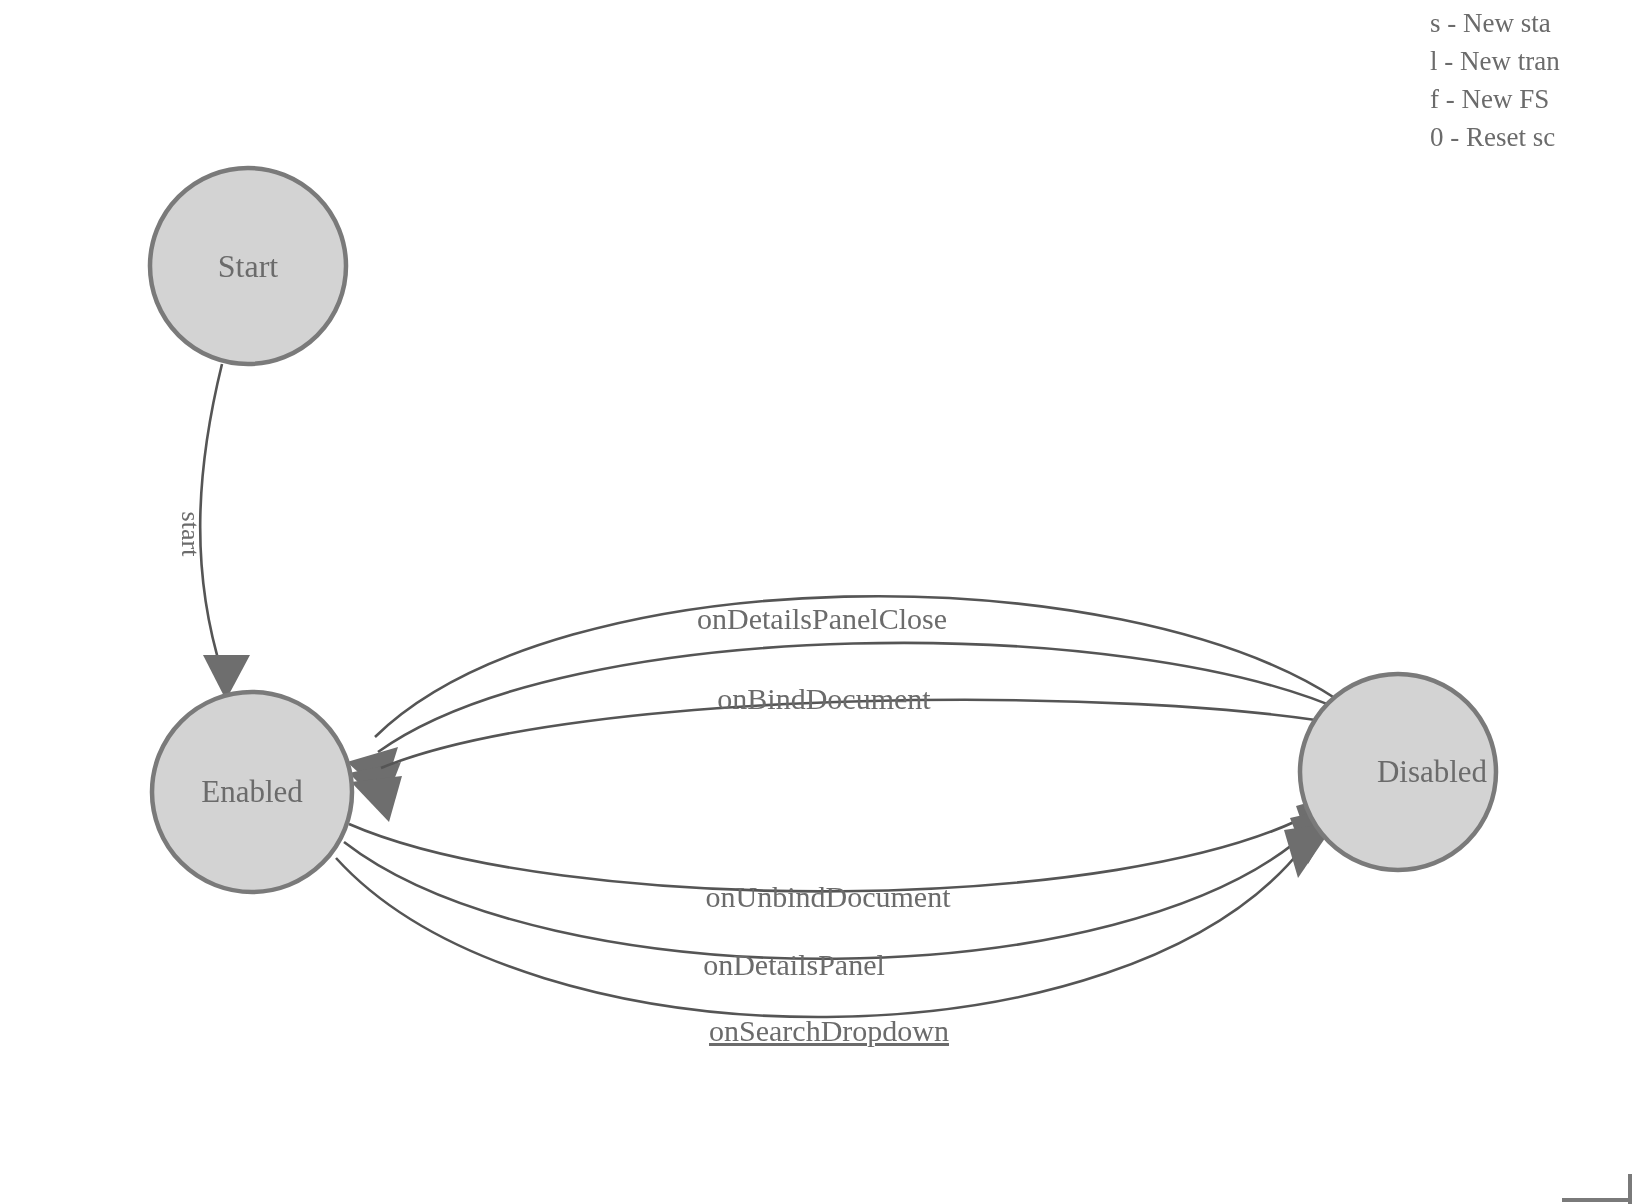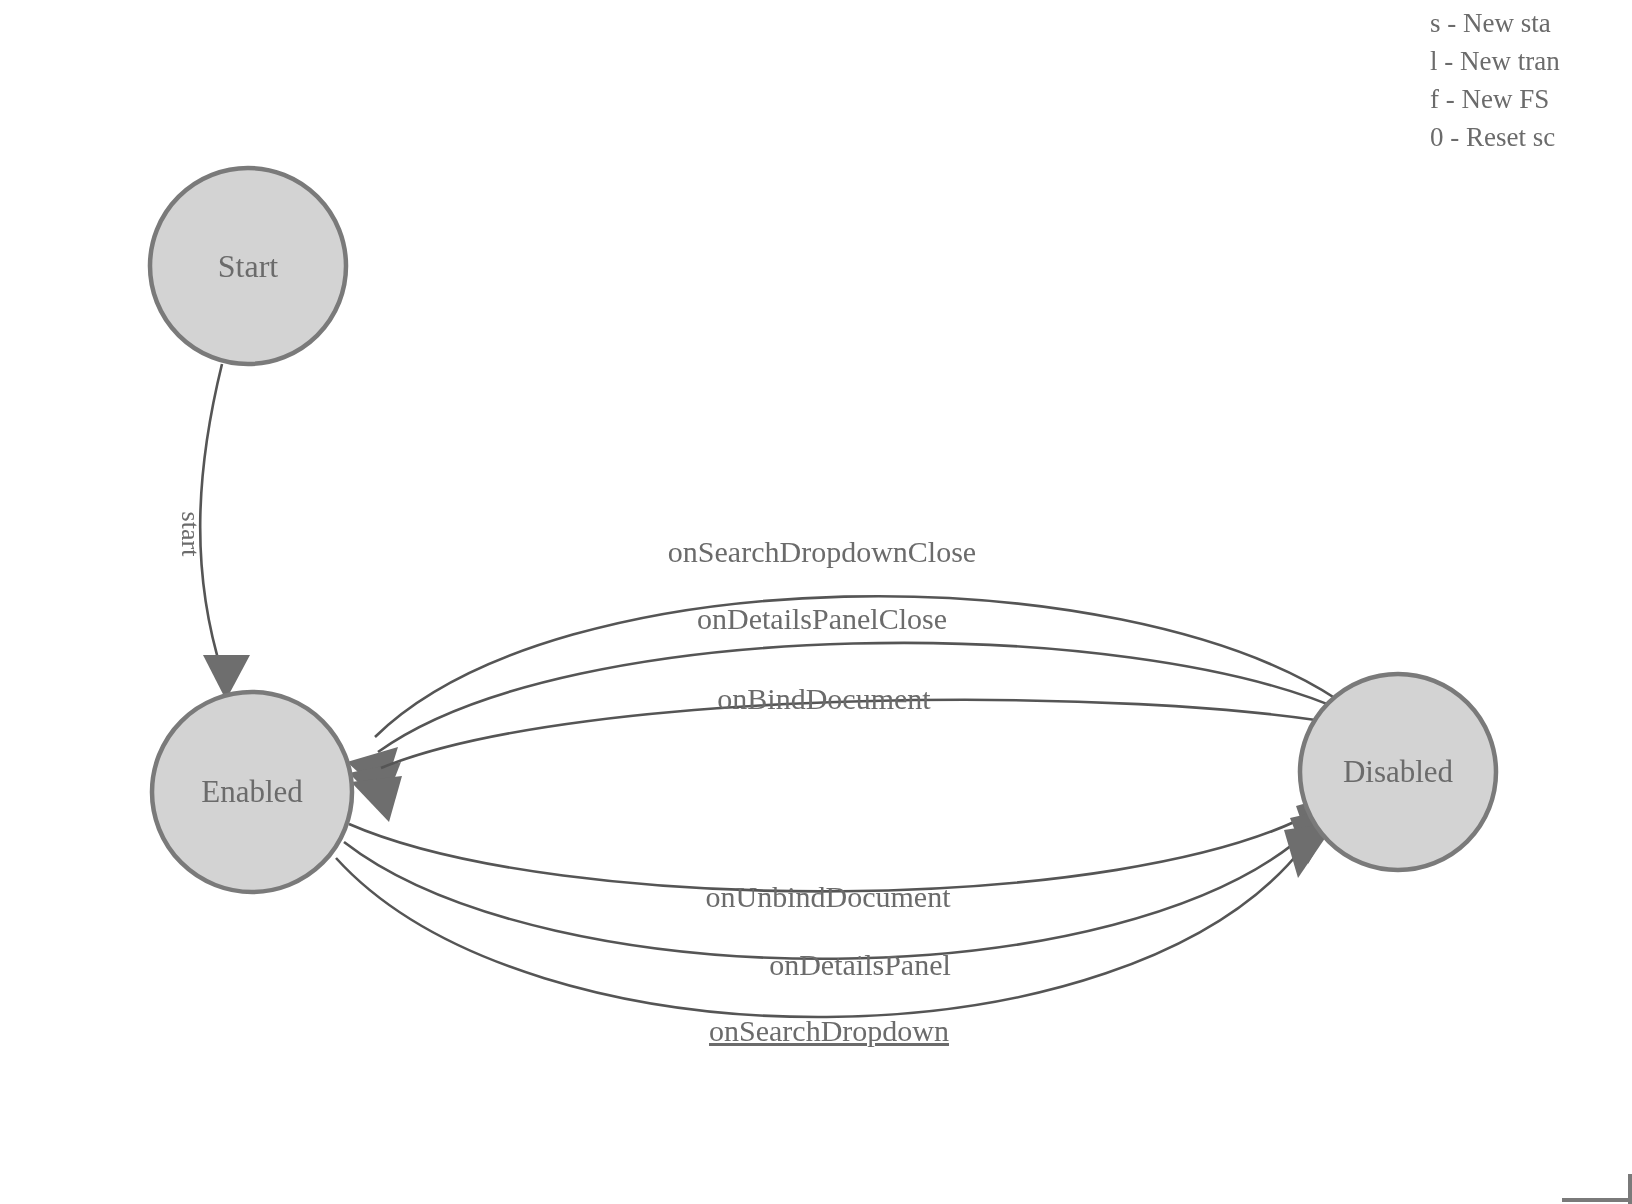--- a/index.html
+++ b/index.html
@@ -129,30 +129,29 @@
       <polygon points="1336,822 1284,830 1298,878" fill="#6e6e6e"></polygon>
     </g>
 
     <circle cx="248" cy="266" r="98" fill="#d3d3d3" stroke="#7a7a7a" stroke-width="4.5"></circle>
     <circle cx="252" cy="792" r="100" fill="#d3d3d3" stroke="#7a7a7a" stroke-width="4.5"></circle>
     <circle cx="1398" cy="772" r="98" fill="#d3d3d3" stroke="#7a7a7a" stroke-width="4.5"></circle>
   </svg>
 
   <div class="node-label big" style="left:248px; top:266px;">Start</div>
   <div class="node-label" style="left:252px; top:792px;">Enabled</div>
-  <div class="node-label" style="left:1398px; top:772px;">Disabled</div>
+  <div class="node-label" style="left:1432px; top:772px;">Disabled</div>
 
   <div class="edge-label rotated" style="left:190px; top:534px;">start</div>
 
-  <div class="edge-label" style="left:822px; top:552px;">onSearchDropdownClose</div>
   <div class="edge-label" style="left:822px; top:619px;text-align:right;">onDetailsPanelClose</div>
   <div class="edge-label" style="left:824px; top:699px;font-family:Liberation Serif, serif;">onBindDocument</div>
 
   <div class="edge-label" style="left:828px; top:885px;margin-top:12px;">onUnbindDocument</div>
-  <div class="edge-label" style="left:860px; top:965px;">onDetailsPanel</div>
+  <div class="edge-label" style="left:794px; top:965px;">onDetailsPanel</div>
   <div class="edge-label" style="left:829px; top:1031px;text-decoration:underline;">onSearchDropdown</div>
 
   <div id="help-panel">
     <span class="help-line">s - New sta</span>
     <span class="help-line">l - New tran</span>
     <span class="help-line">f - New FS</span>
     <span class="help-line">0 - Reset sc</span>
   </div>
 
   <div id="corner-rule-h"></div>

